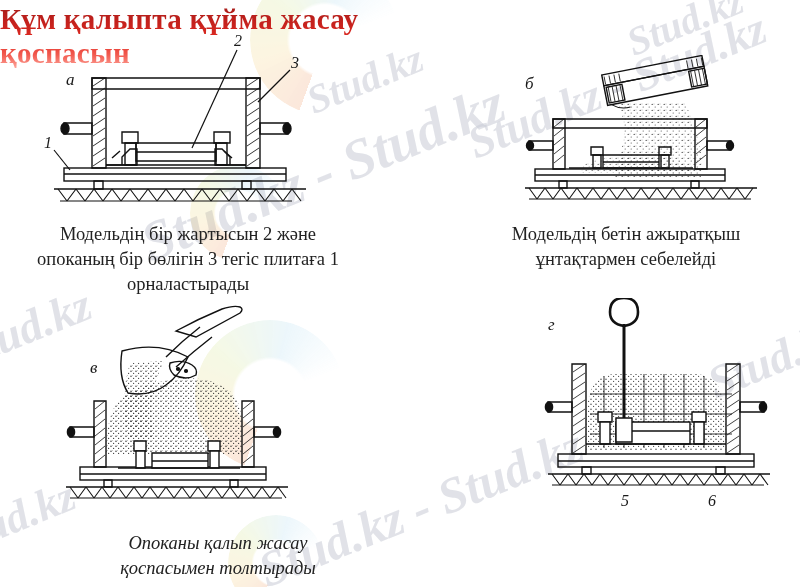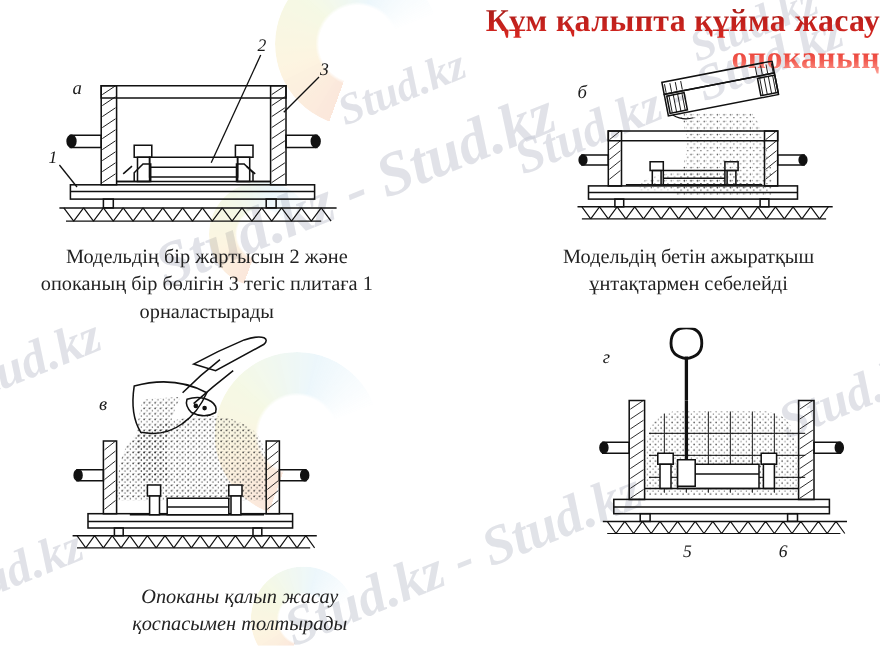--- a/index.html
+++ b/index.html
@@ -60,21 +60,21 @@
     z-index: 3;
     width: 800px;
     height: 587px;
   }
 
   
   #title {
     position: absolute;
     left: 0; top: 2px;
     width: 800px;
-    text-align: right;
+    text-align: left;
     font-family: "Liberation Serif", serif;
     font-weight: bold;
     font-size: 29px;
     line-height: 34px;
     letter-spacing: .3px;
     background: linear-gradient(to bottom, #9e1c18 0%, #c0201c 26%, #e02a22 55%, #f25b50 78%, #ffb0a6 100%);
     -webkit-background-clip: text;
     background-clip: text;
     color: transparent;
     -webkit-text-fill-color: transparent;
@@ -136,21 +136,21 @@
     <div class="wm-logo small" style="left:190px; top:165px;"></div>
     <div class="wm-logo" style="left:250px; top:-35px;"></div>
     <div class="wm-logo" style="left:195px; top:320px;"></div>
     <div class="wm-logo small" style="left:228px; top:515px;"></div>
   </div>
 
   <div id="content">
 
     <div id="title">
       <span class="tline">Құм қалыпта құйма жасау</span>
-      <span class="tline">опоканың</span>
+      <span class="tline">қоспасын</span>
     </div>
 
     <div class="figure" id="fig-a">
       <svg viewBox="0 0 310 185" xmlns="http://www.w3.org/2000/svg">
         <g fill="none" stroke="#111" stroke-width="1.4">
 
           <line x1="14" y1="159" x2="266" y2="159"></line>
 
           <g stroke-width="1.1">
             <path d="M18 159 l9 12 M27 171 l9 -12 M36 159 l9 12 M45 171 l9 -12

